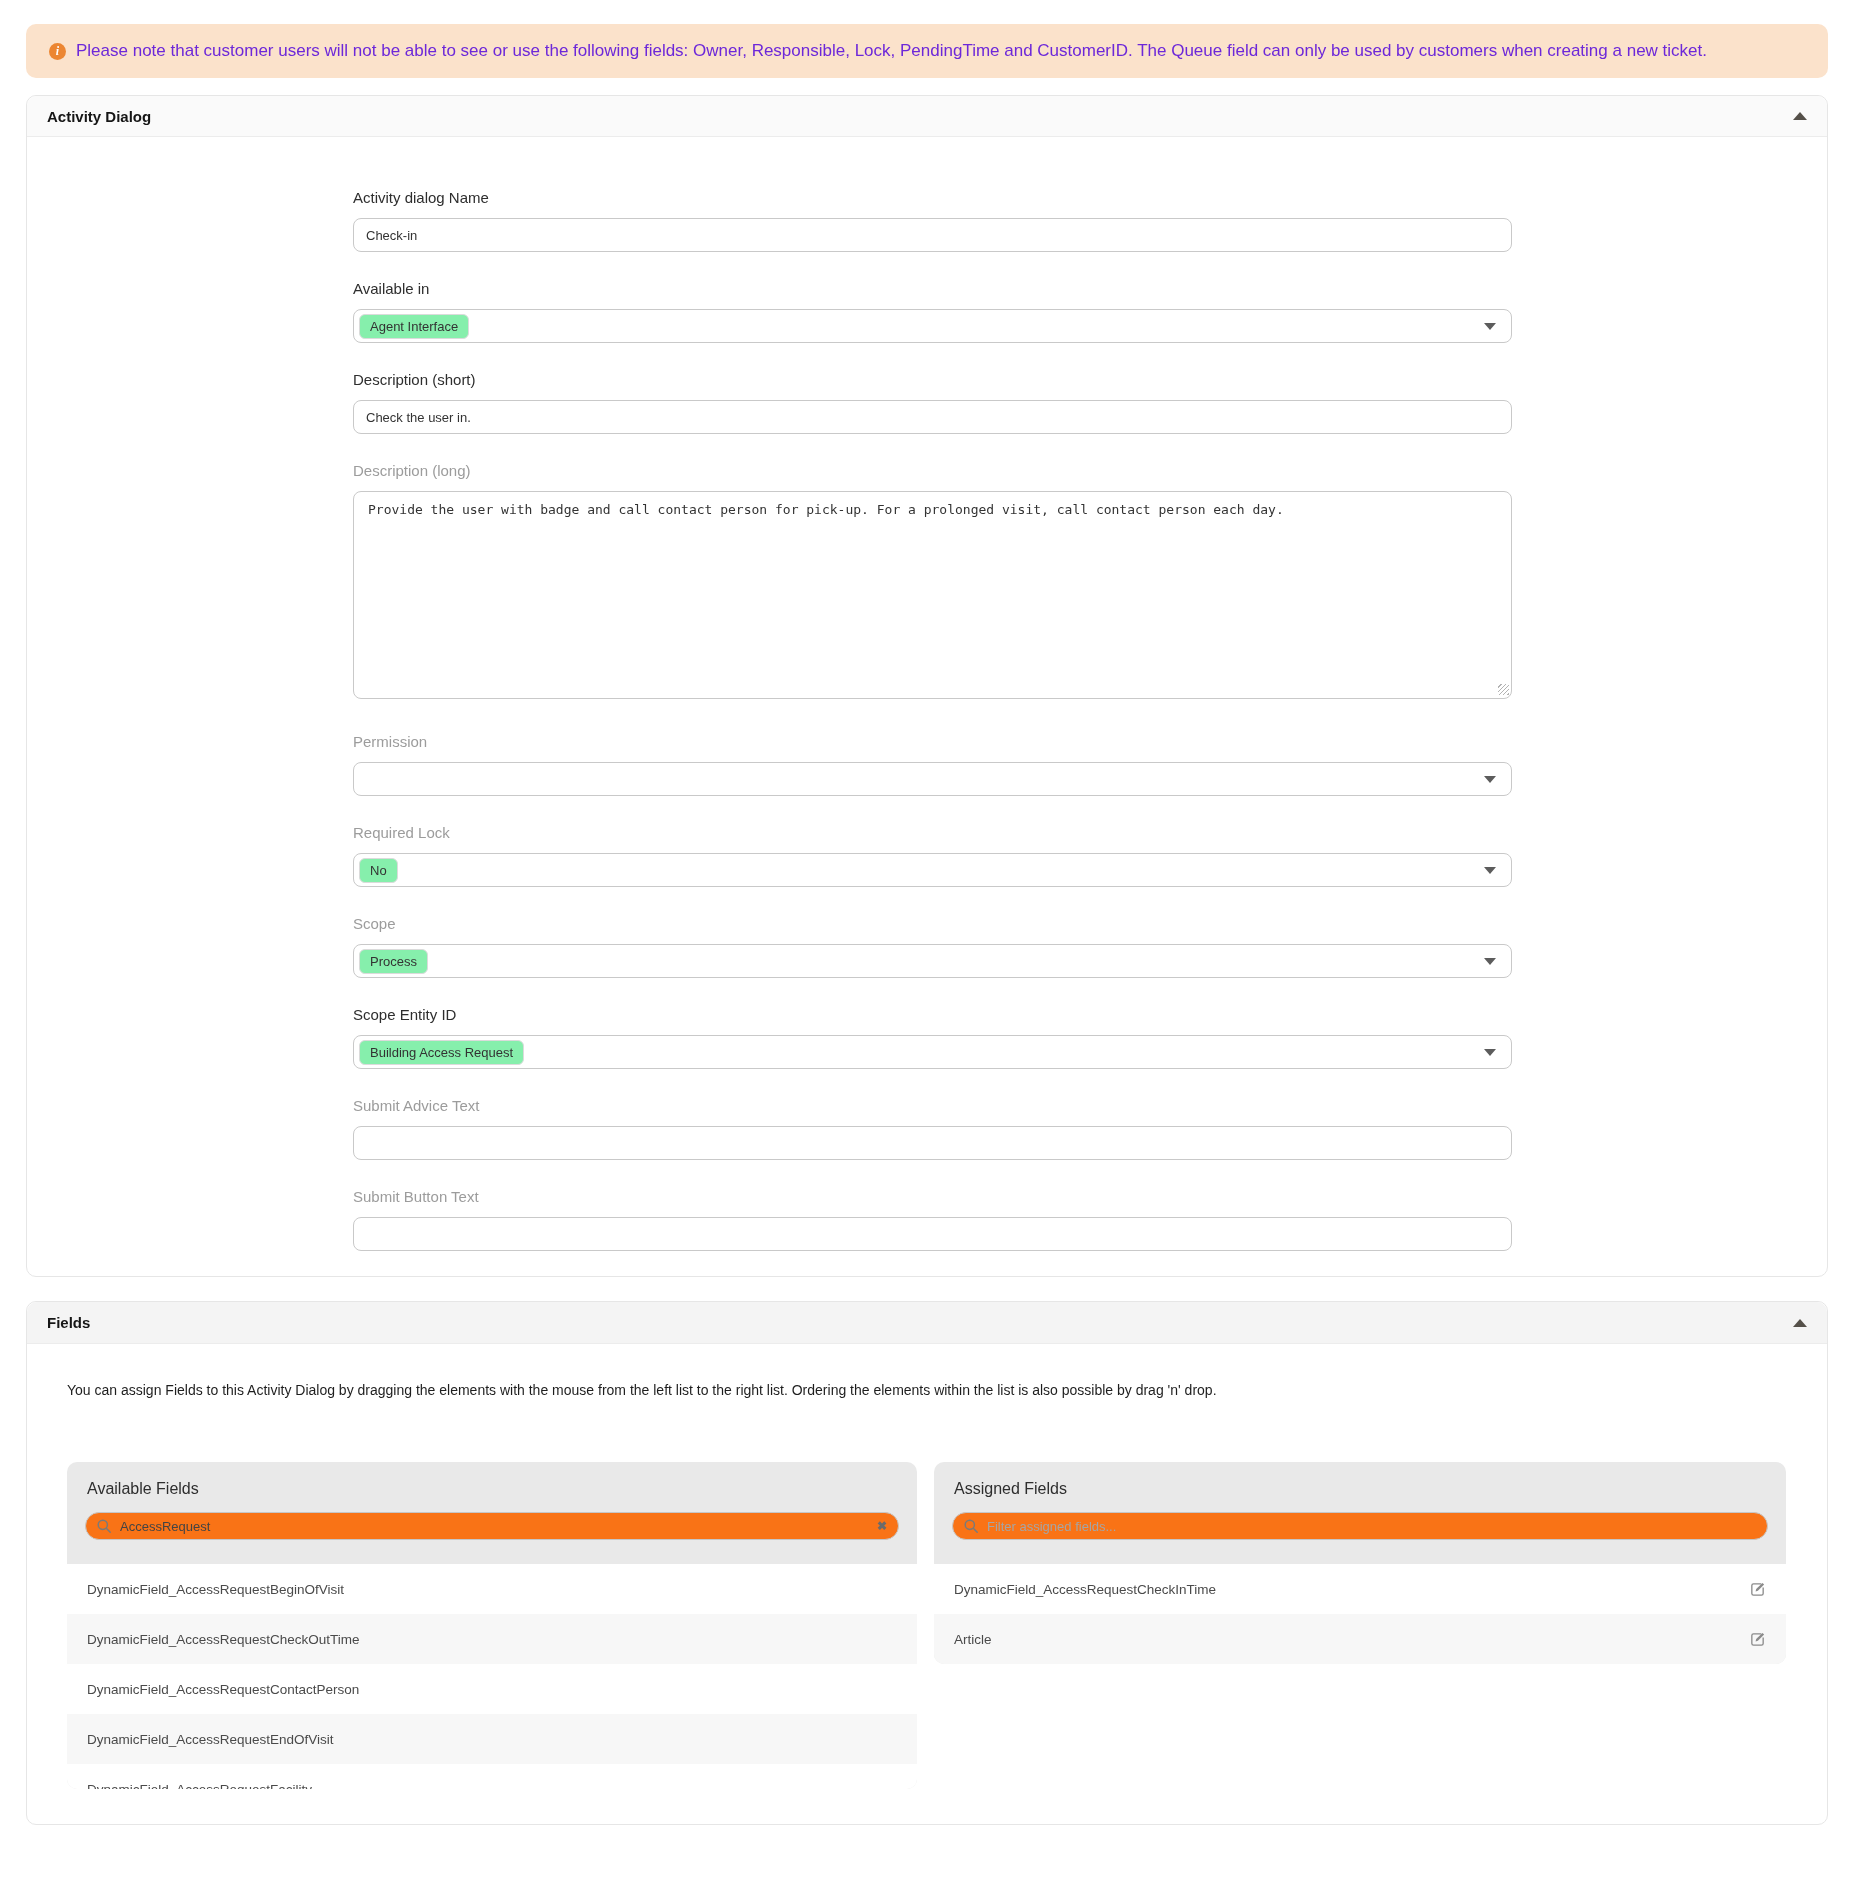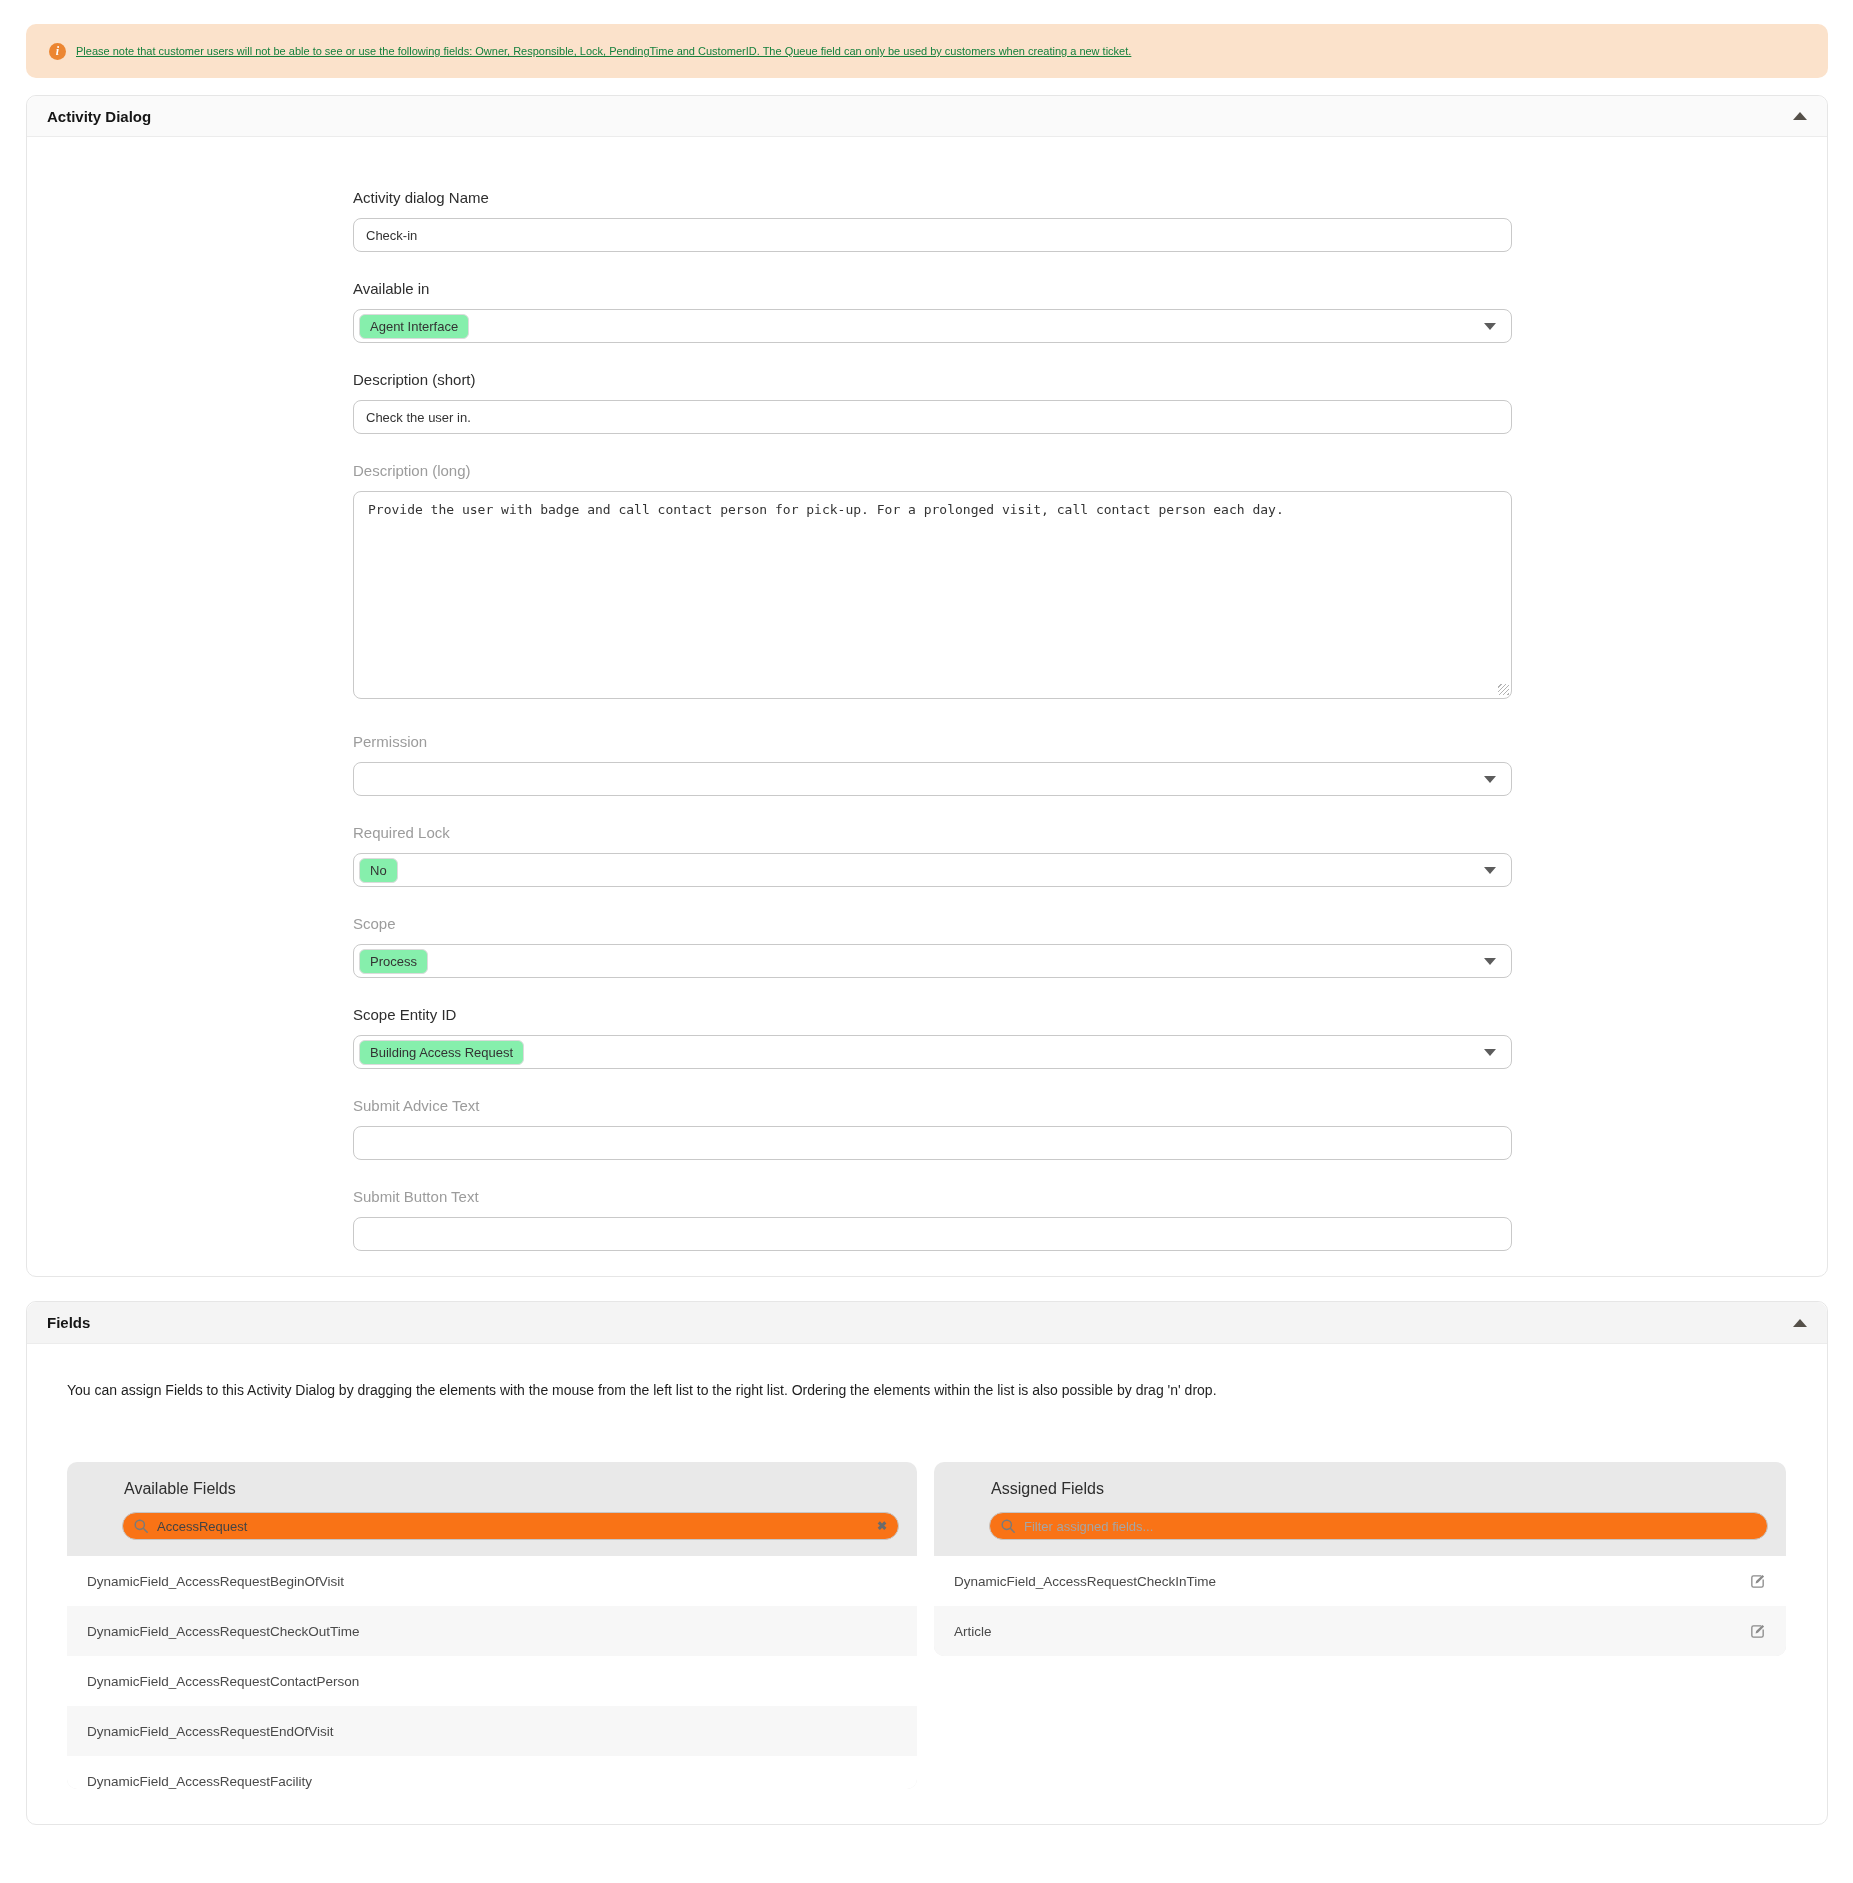--- a/index.html
+++ b/index.html
@@ -12,21 +12,21 @@
   
   .banner{
     display:flex;align-items:center;gap:10px;
     background:#fbe2cb;border-radius:10px;height:54px;padding:0 23px;
     margin-bottom:17px;
   }
   .info-icon{
     width:17px;height:17px;border-radius:50%;background:#ec8632;flex:none;
     color:#fff;font:bold italic 12px/17px "Liberation Serif",serif;text-align:center;
   }
-  .banner-text{font-size:11px;color:#15803d;text-decoration:underline;}
+  .banner-text{font-size:17px;color:#6d28d9;}
 
   
   .widget{border:1px solid #e6e6e6;border-radius:10px;background:#fff;}
   .widget-header{
     display:flex;align-items:center;justify-content:space-between;
     height:40px;padding:0 20px;border-bottom:1px solid #ececec;
     border-radius:10px 10px 0 0;background:#fafafa;
   }
   .widget.fields .widget-header{background:#f4f4f4;height:41px;}
   .widget-title{font-size:15px;font-weight:bold;color:#161616;}
@@ -72,21 +72,21 @@
     background:repeating-linear-gradient(135deg,transparent,transparent 2px,#b3b3b3 2px,#b3b3b3 3px);
   }
 
   
   .fields-body{padding:38px 40px 35px;}
   .fields-desc{font-size:14px;line-height:16px;color:#1e1e1e;margin:0 0 64px 0;}
   .boxes{display:flex;gap:17px;}
   .fieldbox{background:#e9e9e9;border-radius:10px;overflow:hidden;flex:none;}
   .fieldbox.available{width:850px;height:327px;}
   .fieldbox.assigned{width:852px;align-self:flex-start;}
-  .fieldbox-header{padding:18px 18px 16px;margin-left:37px;}
+  .fieldbox-header{padding:18px 18px 24px;}
   .fieldbox-title{font-size:16px;color:#2e2e2e;margin:0 0 14px 2px;font-weight:normal;}
   .searchbar{position:relative;}
   .search-input{
     box-sizing:border-box;width:100%;height:28px;border:1px solid #c6c6c6;border-radius:14px;
     background:#f97316;padding:0 34px;font:13px "Liberation Sans",sans-serif;color:#444;outline:none;
   }
   .search-input::placeholder{color:#a5a5a5;}
   .search-icon{position:absolute;left:11px;top:6px;width:16px;height:16px;}
   .clear-btn{
     position:absolute;right:12px;top:0;height:28px;line-height:28px;

